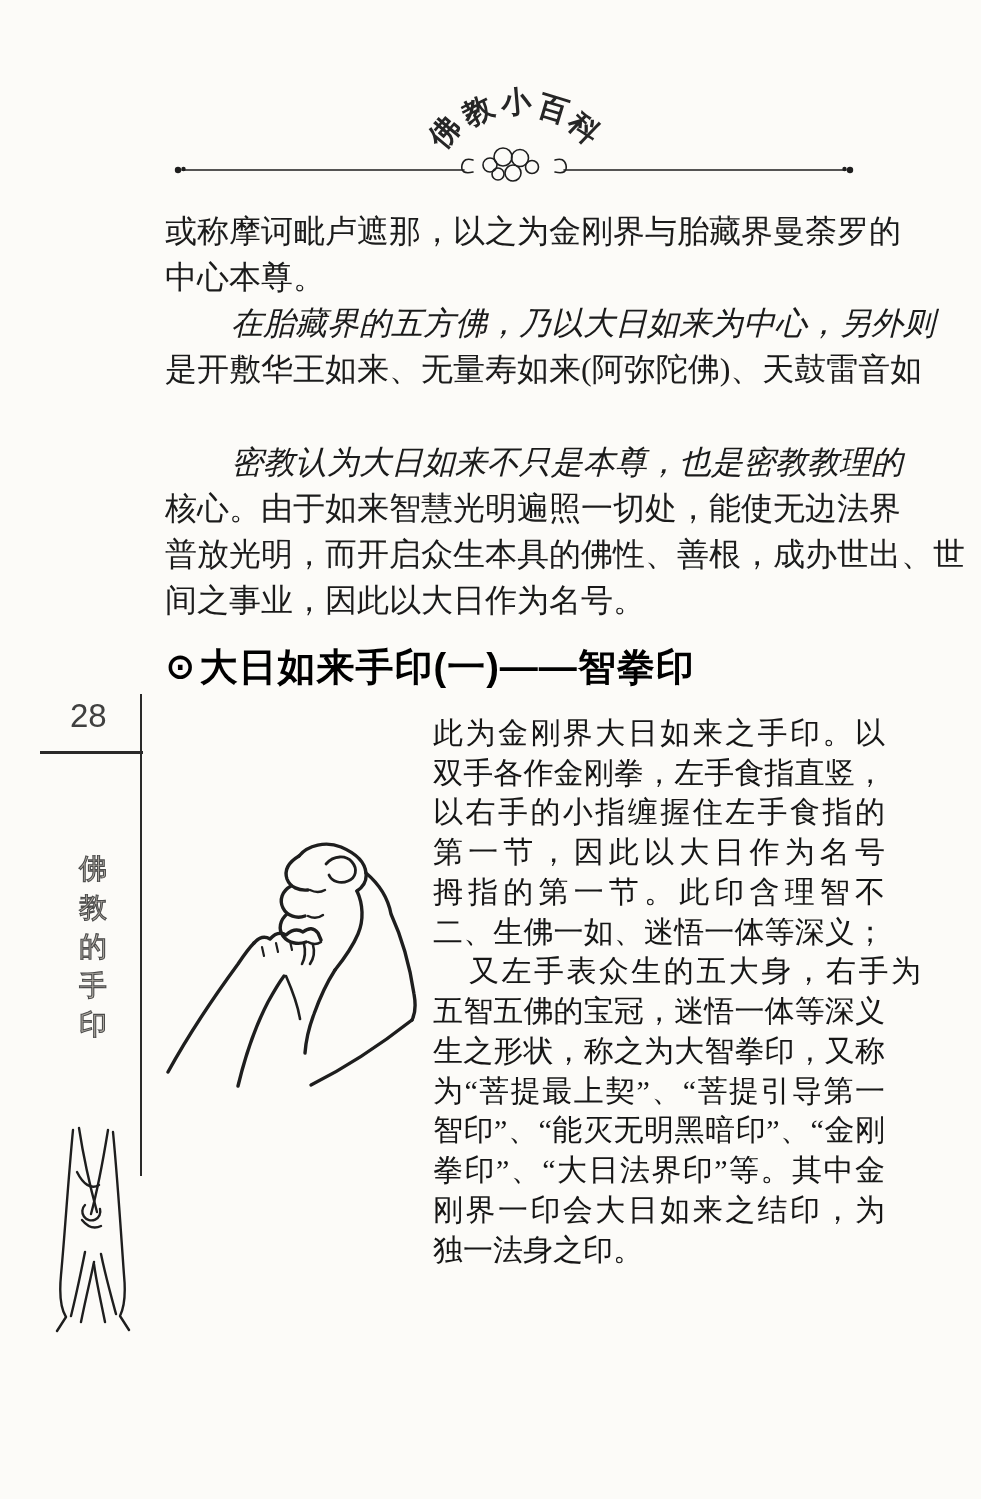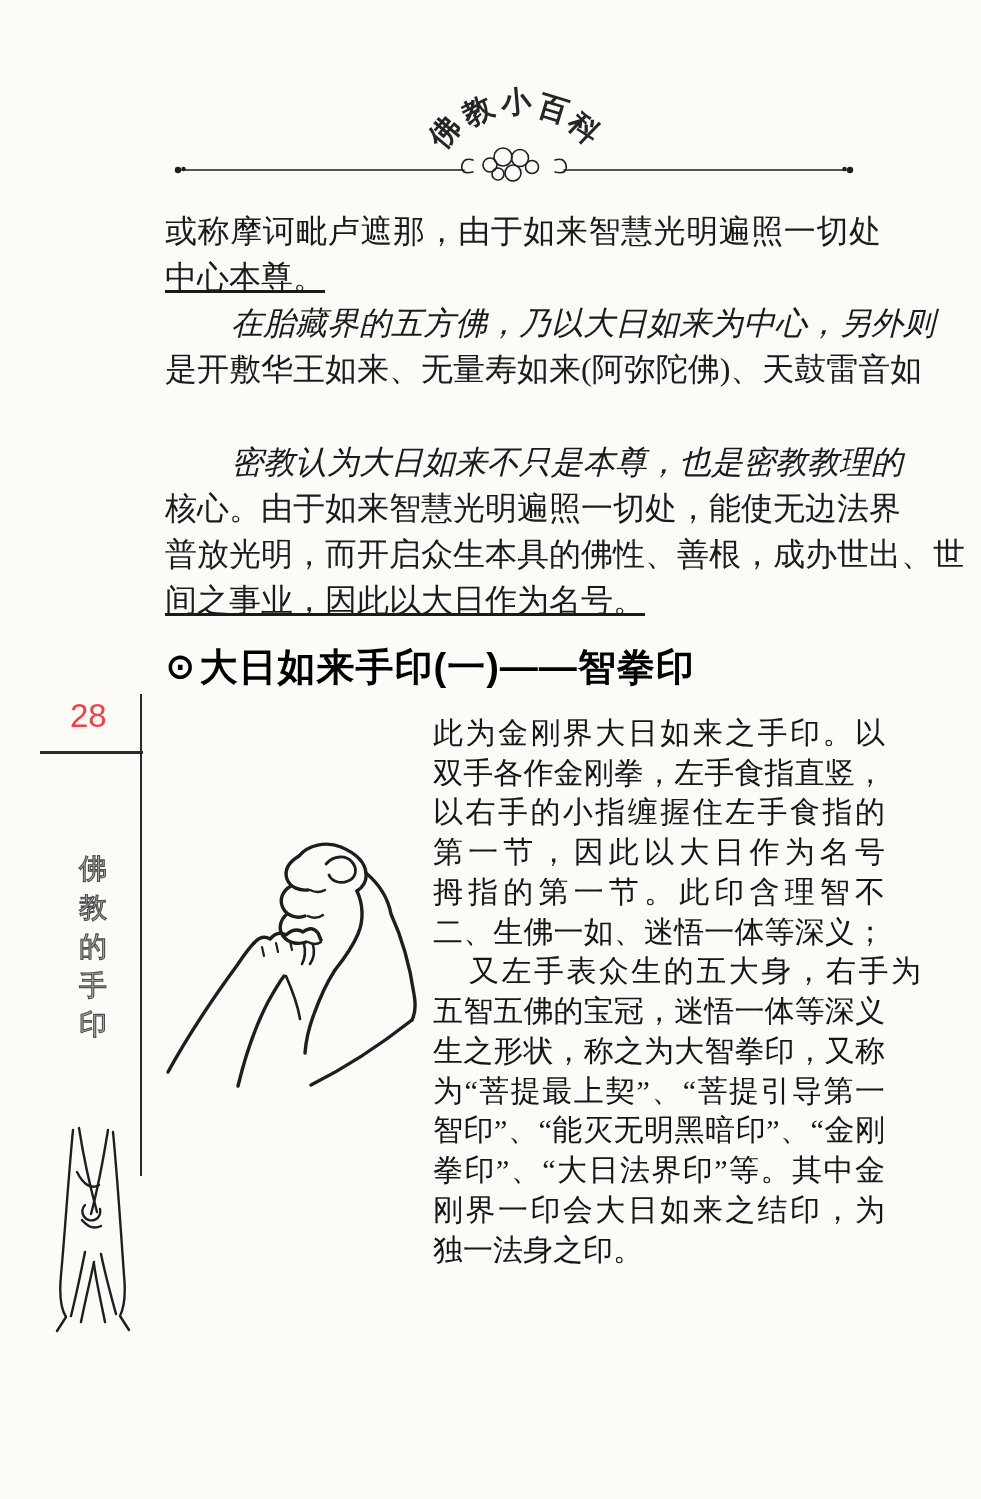--- a/index.html
+++ b/index.html
@@ -20,36 +20,36 @@
   .arc-c4{left:569px;top:108px;transform:rotate(44deg);}
   .divider{position:absolute;left:168px;top:146px;width:692px;height:48px;}
   
   .bline{
     position:absolute;left:165px;width:716px;height:44px;
     font-size:32px;line-height:44px;letter-spacing:0;
     text-align:justify;text-align-last:justify;white-space:nowrap;
     color:#1b1b1b;box-sizing:border-box;
   }
   .bline.indent{padding-left:66px;font-style:italic;}
-  .bline.end{text-align-last:left;text-decoration:underline;}
+  .bline.end{text-align-last:left;}
   .b0{top:209px;} .b1{top:255px;} .b2{top:301px;} .b3{top:347px;}
   .b4{top:394px;} .b5{top:440px;} .b6{top:486px;} .b7{top:532px;}
   .b8{top:578px;}
   
   .heading{
     position:absolute;left:166px;top:640px;height:52px;
     font-family:"Liberation Sans", sans-serif;font-weight:bold;
     font-size:38px;line-height:52px;color:#000000;letter-spacing:1px;
     white-space:nowrap;
   }
   .heading .bullet{font-size:34px;vertical-align:2px;margin-right:4px;}
   
   .pagenum{
     position:absolute;left:70px;top:697px;
-    font-family:"Liberation Sans", sans-serif;font-size:33px;color:#ef4444;
+    font-family:"Liberation Sans", sans-serif;font-size:33px;color:#404040;
   }
   .rule-h{position:absolute;left:40px;top:751px;width:103px;height:2.5px;background:#2a2a2a;}
   .rule-v{position:absolute;left:140px;top:694px;width:2px;height:482px;background:#2a2a2a;}
   .side-label{position:absolute;left:78px;top:849px;width:30px;}
   .side-ch{
     display:block;font-size:28px;line-height:39px;text-align:center;
     color:#b9b4ab;-webkit-text-stroke:1.1px #4c4c4c;
     font-family:"Liberation Sans", sans-serif;
   }
   
@@ -96,21 +96,21 @@
       <path d="M387,26 q13,3 11,-7 q-2,-8 -11,-5"></path>
       <circle cx="322" cy="19" r="7"></circle>
       <circle cx="335" cy="11" r="9"></circle>
       <circle cx="352" cy="12" r="8.5"></circle>
       <circle cx="364" cy="21" r="6.5"></circle>
       <circle cx="345" cy="27" r="8"></circle>
       <circle cx="330" cy="28" r="6"></circle>
     </g>
   </svg>
 
-  <div class="bline b0">或称摩诃毗卢遮那，由于如来智慧光明遍照一切处</div>
+  <div class="bline b0">或称摩诃毗卢遮那，以之为金刚界与胎藏界曼荼罗的</div>
   <div class="bline b1 end">中心本尊。</div>
   <div class="bline b2 indent">在胎藏界的五方佛，乃以大日如来为中心，另外则</div>
   <div class="bline b3">是开敷华王如来、无量寿如来(阿弥陀佛)、天鼓雷音如</div>
   <div class="bline b5 indent">密教认为大日如来不只是本尊，也是密教教理的</div>
   <div class="bline b6">核心。由于如来智慧光明遍照一切处，能使无边法界</div>
   <div class="bline b7">普放光明，而开启众生本具的佛性、善根，成办世出、世</div>
   <div class="bline b8 end">间之事业，因此以大日作为名号。</div>
 
   <div class="heading">
     <span class="bullet">⊙</span><span>大日如来手印(一)——智拳印</span>

